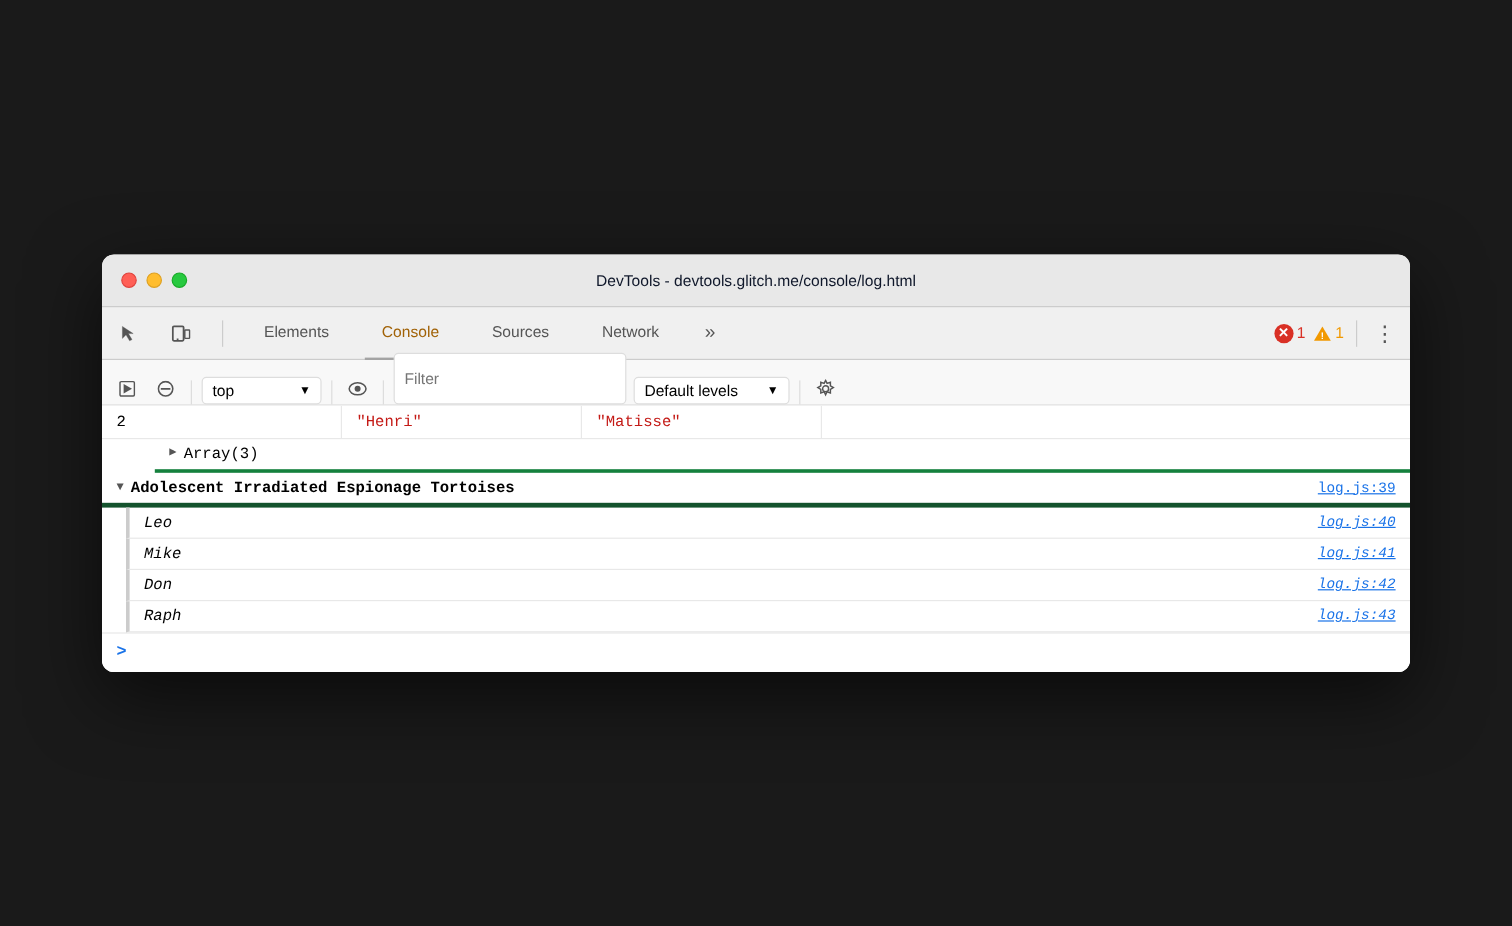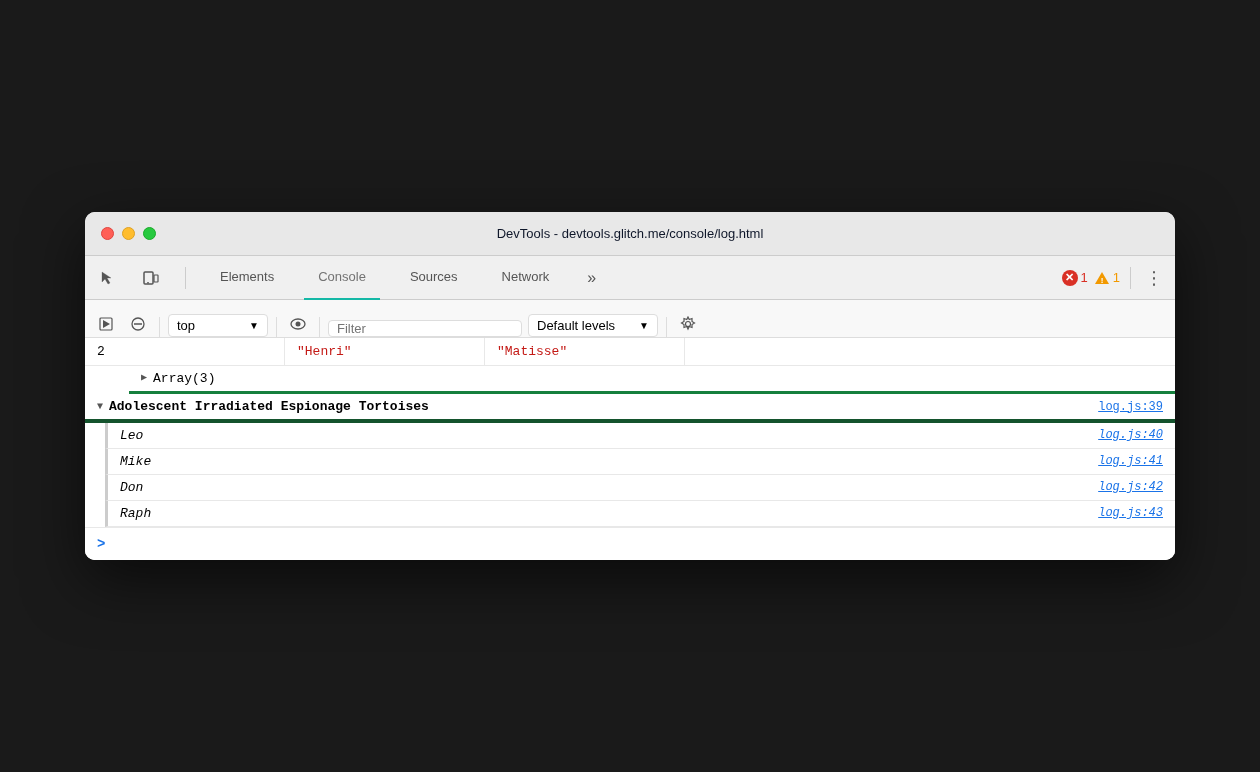--- a/index.html
+++ b/index.html
@@ -91,22 +91,22 @@
       height: 44px;
       display: flex;
       align-items: center;
       font-size: 13px;
       color: #555;
       cursor: pointer;
       border-bottom: 2px solid transparent;
     }
 
     .tab.active {
-      color: #737373;
-      border-bottom: 2px solid #14b8a6;
+      color: #a16207;
+      border-bottom: 2px solid #a3a3a3;
     }
 
     .toolbar-right {
       display: flex;
       align-items: center;
       gap: 6px;
       margin-left: auto;
     }
 
     .badge-error {
@@ -171,21 +171,21 @@
       padding: 3px 8px;
       font-size: 13px;
       cursor: pointer;
       min-width: 100px;
     }
 
     .filter-input {
       background: white;
       border: 1px solid #ddd;
       border-radius: 4px;
-      padding: 0 8px;
+      padding: 13px 8px;
       font-size: 13px;
       min-width: 120px;
     }
 
     .levels-btn {
       display: flex;
       align-items: center;
       gap: 20px;
       background: white;
       border: 1px solid #ddd;

